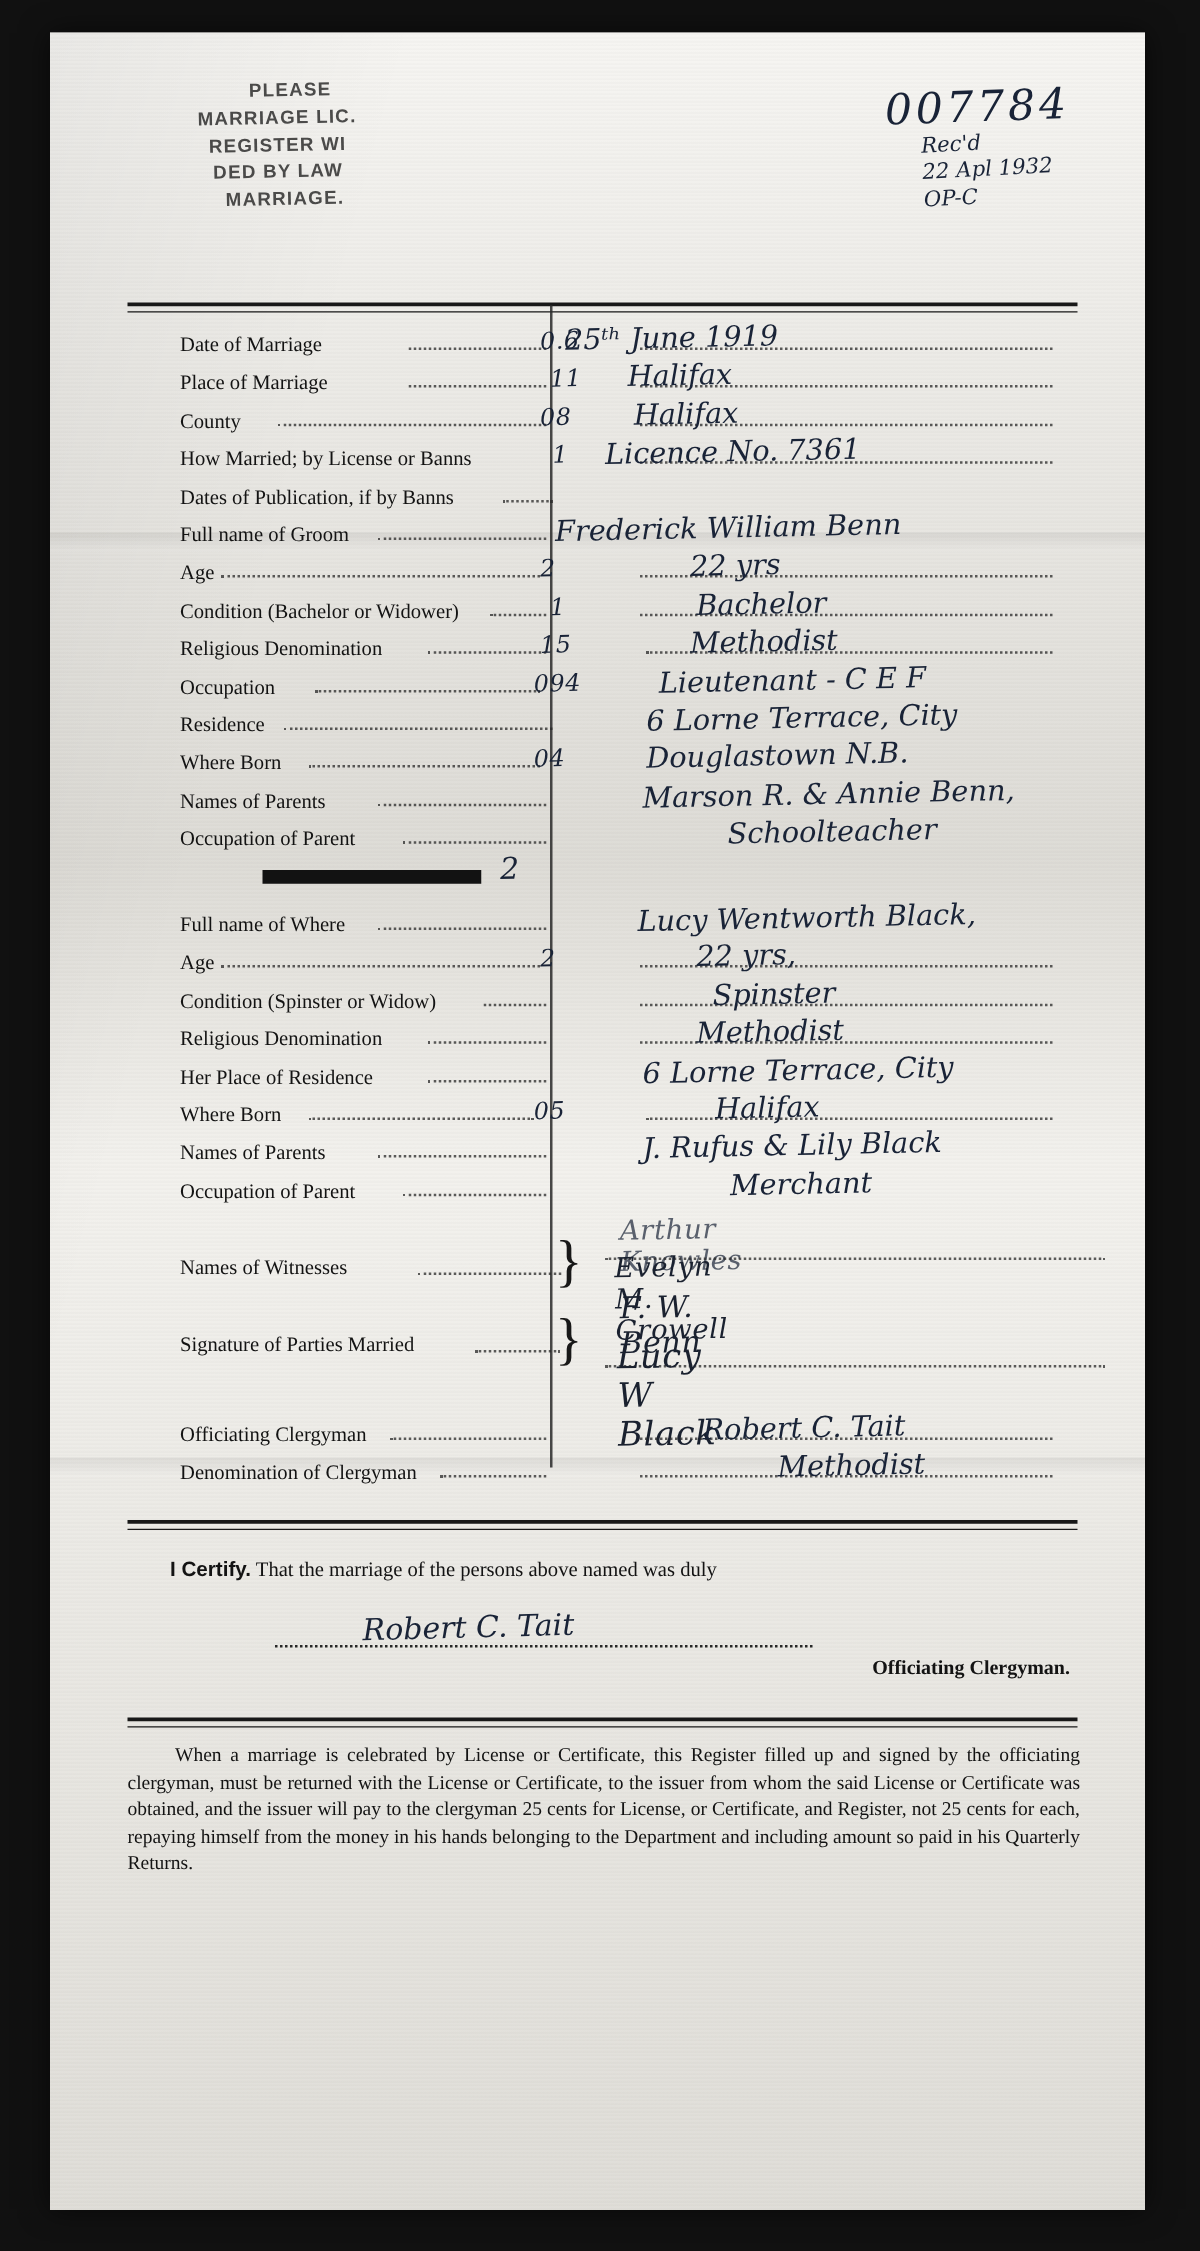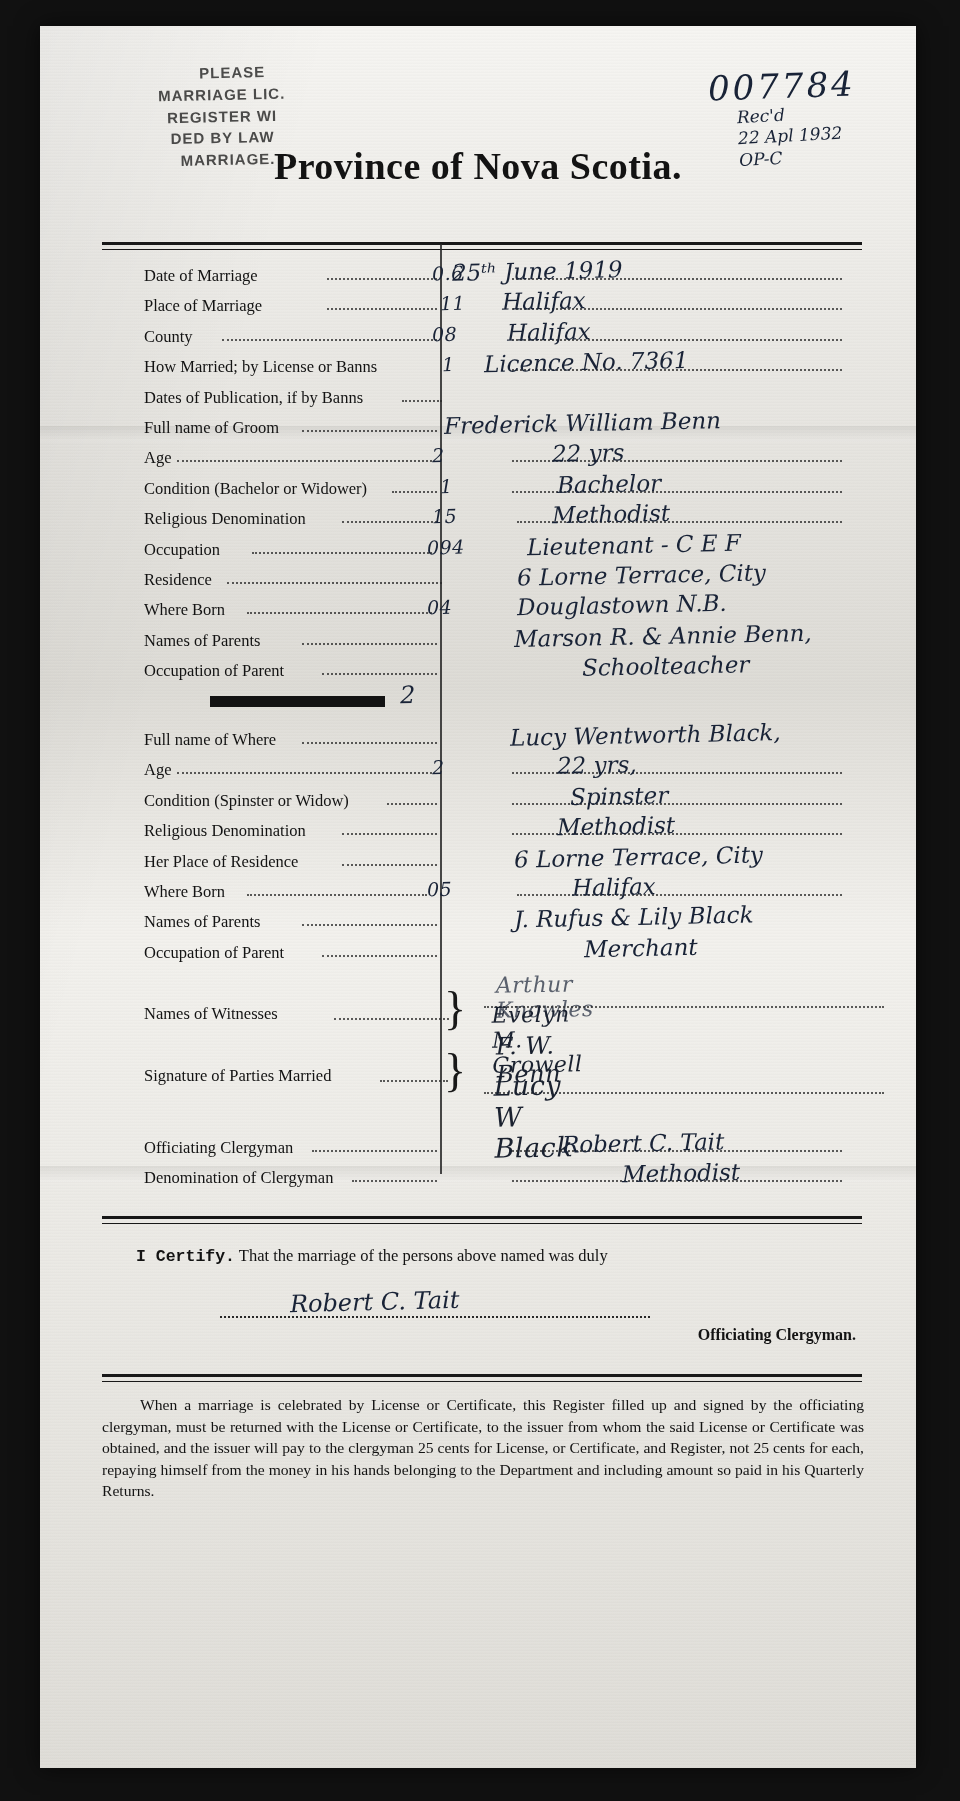--- a/index.html
+++ b/index.html
@@ -63,21 +63,21 @@
   .vline{position:absolute;left:400px;top:218px;height:930px;border-left:2px solid #2a2a2a;opacity:.85;}
 
   .blackbar{position:absolute;left:170px;top:670px;width:175px;height:11px;background:#141414;}
   .bar2{position:absolute;left:360px;top:655px;font-family:"DejaVu Serif",serif;font-style:italic;
         font-size:24px;color:#1b2538;}
 
   .brace{position:absolute;font-family:"Liberation Serif",serif;font-size:46px;color:#1a1a1a;}
 
   
   .certify{position:absolute;left:62px;right:54px;top:1218px;font-size:16.5px;line-height:1.45;color:#151515;}
-  .certify b{font-family:Liberation Mono, monospace;}
+  .certify b{font-family:Liberation Sans, sans-serif;}
   .certify .ind{text-indent:34px;}
   .sigline{position:absolute;left:180px;top:1290px;width:430px;border-bottom:2px dotted #2a2a2a;}
   .sigtext{position:absolute;left:250px;top:1262px;font-family:"DejaVu Serif",serif;font-style:italic;
            font-size:24px;color:#1b2538;transform:rotate(-1.5deg);}
   .sigcap{position:absolute;left:0;right:60px;top:1300px;text-align:right;font-size:16px;font-weight:bold;color:#151515;}
 
   
   .foot{position:absolute;left:62px;right:52px;top:1368px;font-size:15.6px;line-height:1.38;
         color:#151515;text-align:justify;}
   .foot p{margin:0 0 11px 0;}
@@ -99,21 +99,20 @@
       <div>REGISTER WI</div>
       <div>DED BY LAW</div>
       <div class="s4">MARRIAGE.</div>
     </div>
 
     <div class="num hw">007784</div>
     <div class="numnote" style="white-space:pre-line;">Rec'd
 22 Apl 1932
 OP-C</div>
 
-    <div class="title">Province of Nova Scotia.</div>
 
     <div class="rule" style="top:216px;"></div>
     <div class="rule thin" style="top:223px;"></div>
 
     <div class="vline"></div>
 
     <div class="form">
 
       <div class="row">
         <span class="lbl">Date of Marriage</span>

